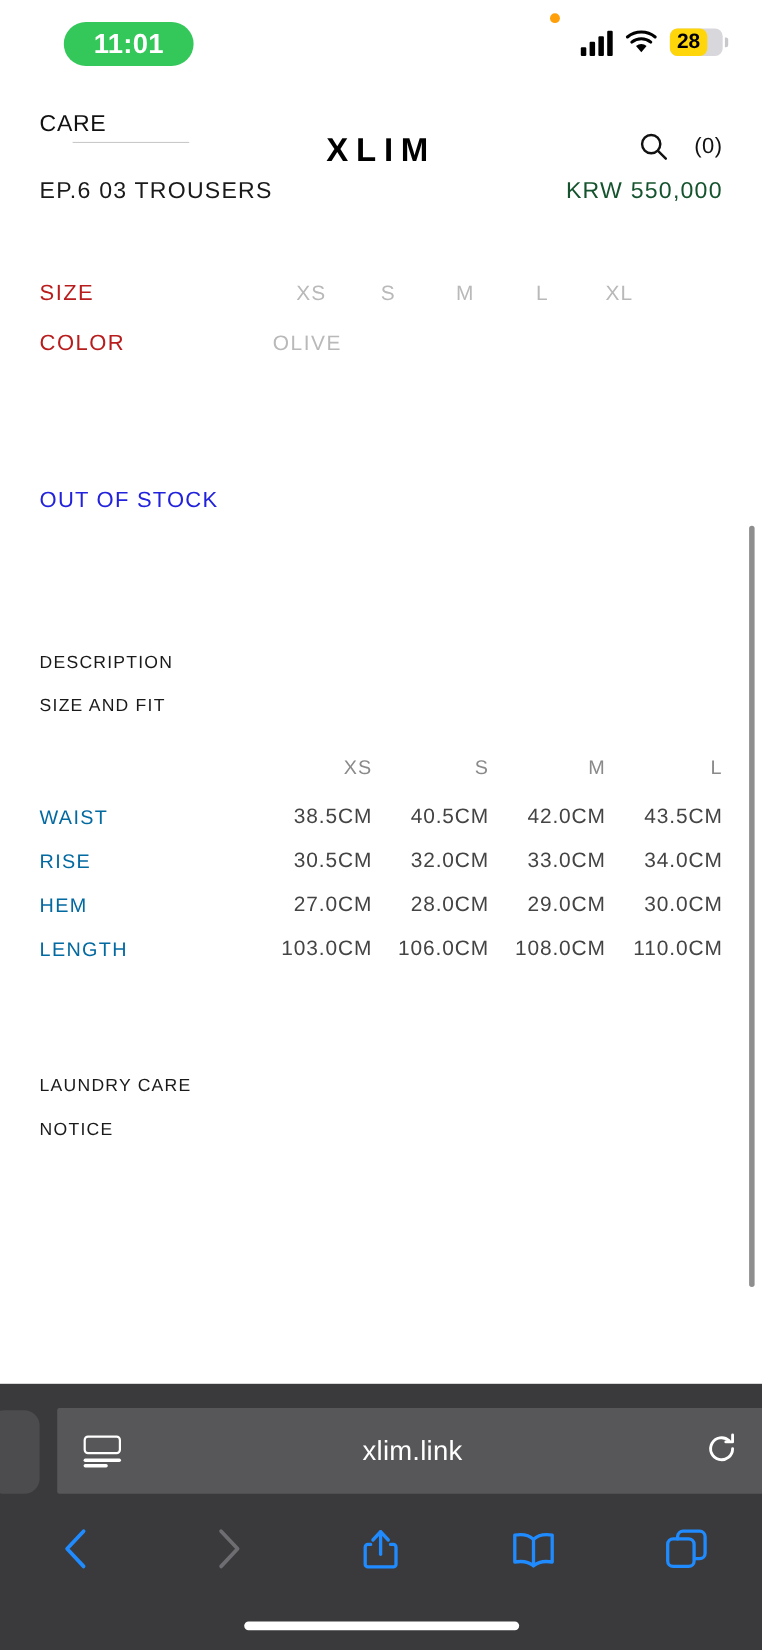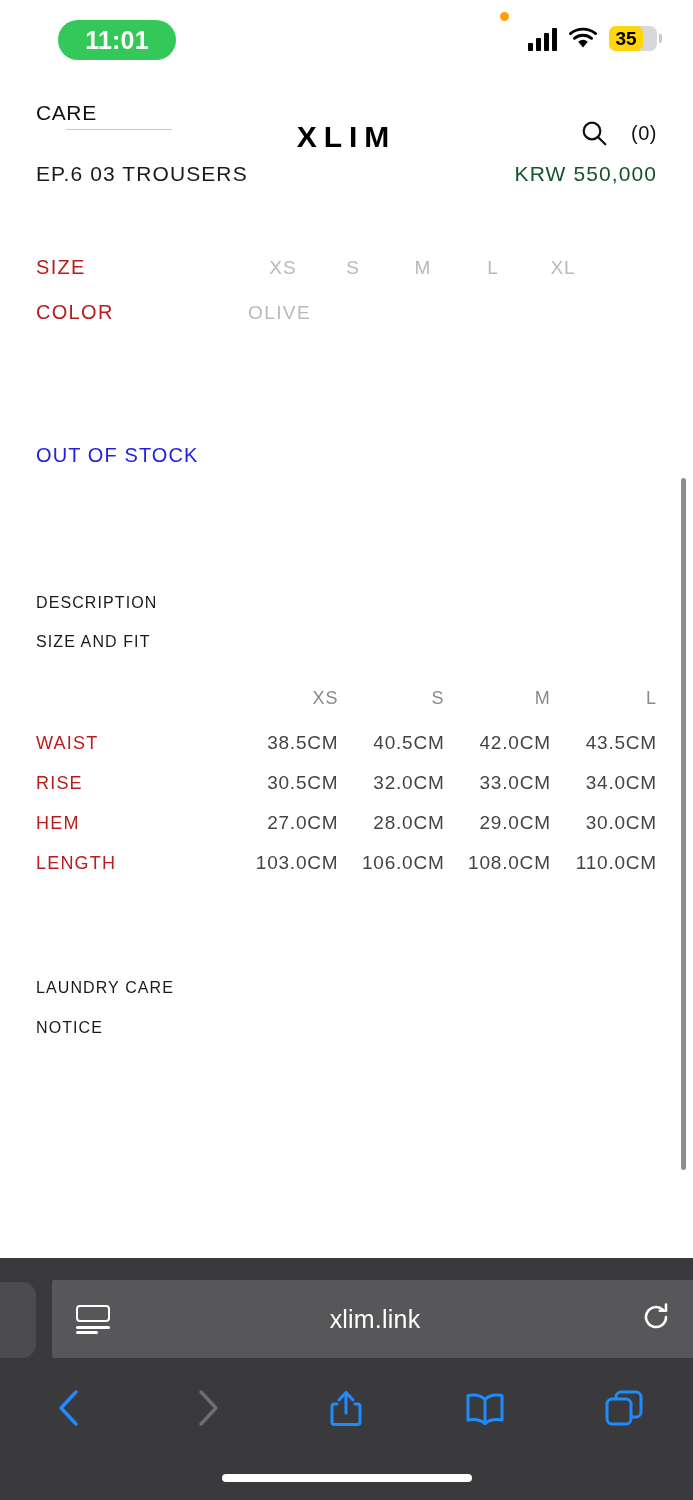--- a/index.html
+++ b/index.html
@@ -225,21 +225,21 @@
   .size-table th.rowhead { text-align: left; }
   .size-table td {
     font-size: 19px;
     letter-spacing: 0.8px;
     color: #444;
     padding: 9px 0;
     text-align: right;
   }
   .size-table td.rowhead {
     text-align: left;
-    color: #b91c1c;
+    color: #0369a1;
     font-size: 18px;
     letter-spacing: 1.2px;
   }
   .size-table col.c0 { width: 196px; }
   .size-table col.cx { width: 106px; }
 
   
   .scrollbar {
     position: absolute;
     right: 7px;
@@ -363,21 +363,21 @@
       </div>
       <div class="wifi">
         <svg width="30" height="24" viewBox="0 0 30 24">
           <path d="M15 20.5 L10.2 14.8 a7.6 7.6 0 0 1 9.6 0 Z" fill="#000"></path>
           <path d="M6.4 11.3 a13.6 13.6 0 0 1 17.2 0" stroke="#000" stroke-width="2.8" fill="none" stroke-linecap="round"></path>
           <path d="M2.4 6.6 a19.8 19.8 0 0 1 25.2 0" stroke="#000" stroke-width="2.8" fill="none" stroke-linecap="round"></path>
         </svg>
       </div>
       <div class="battery">
         <div class="fill"></div>
-        <div class="pct">35</div>
+        <div class="pct">28</div>
         <div class="tip"></div>
       </div>
     </div>
   </div>
 
   <div class="page">
 
     <div class="nav-row">
       <a class="menu-link" href="#">CARE</a>
       <div class="menu-strike"></div>

